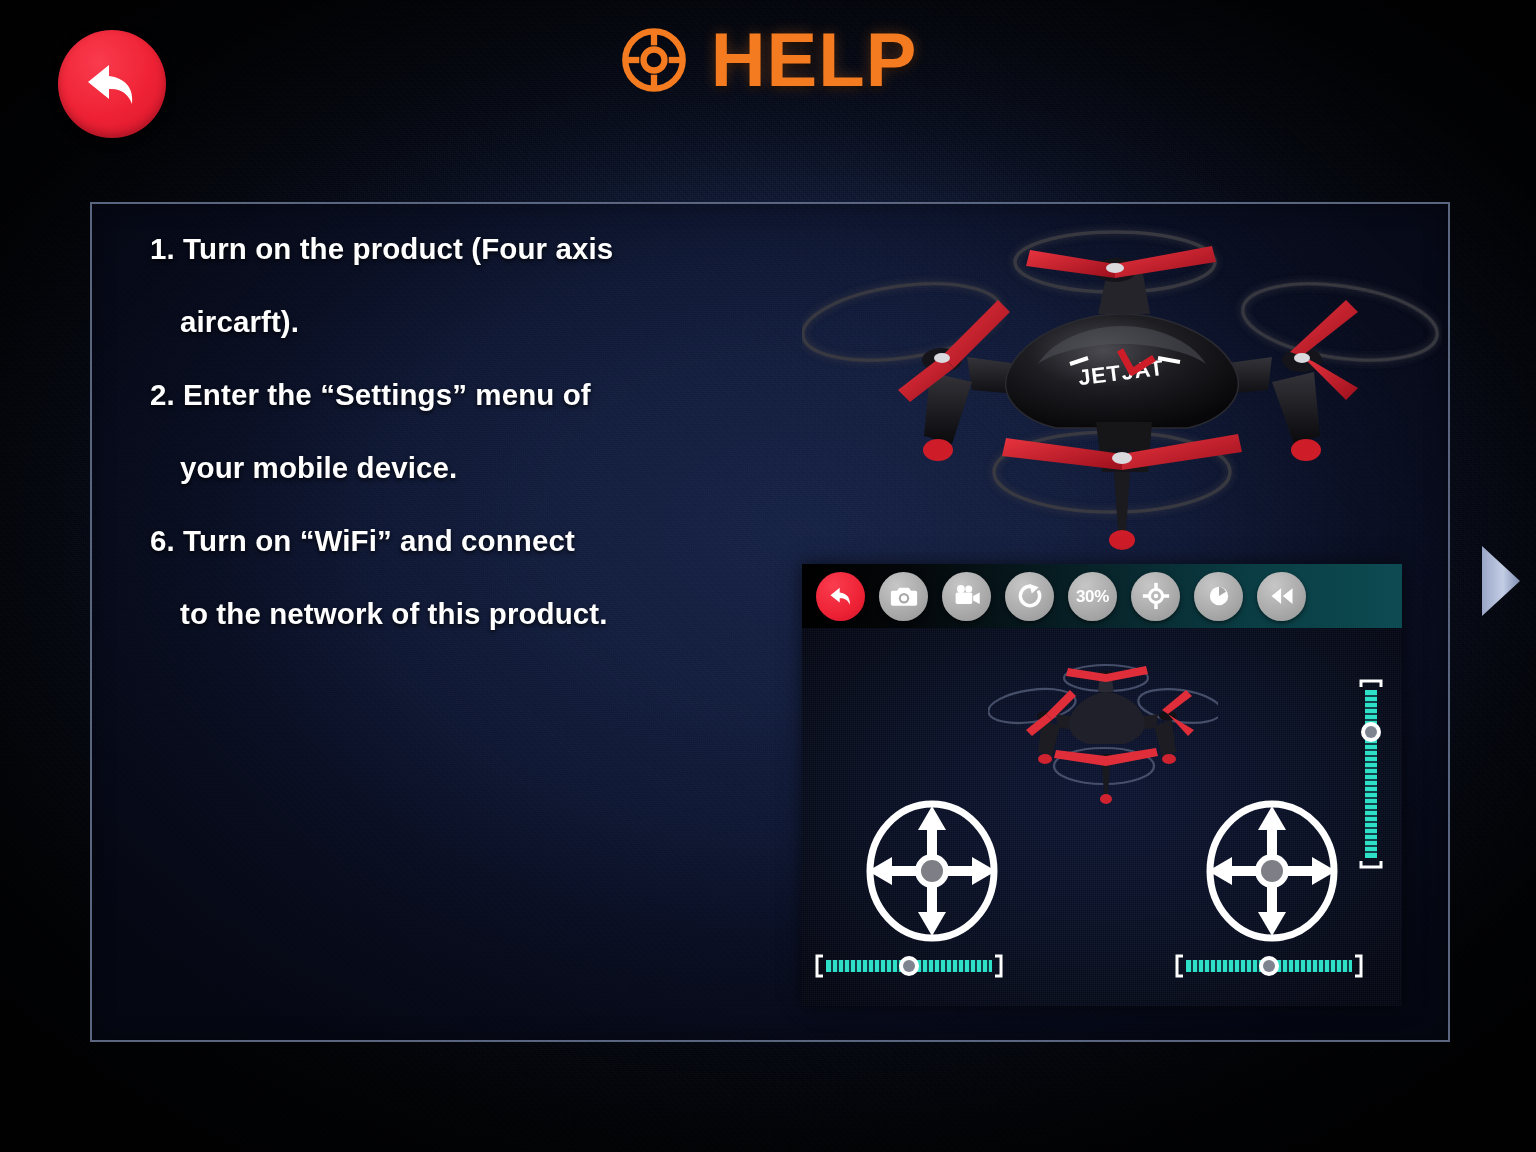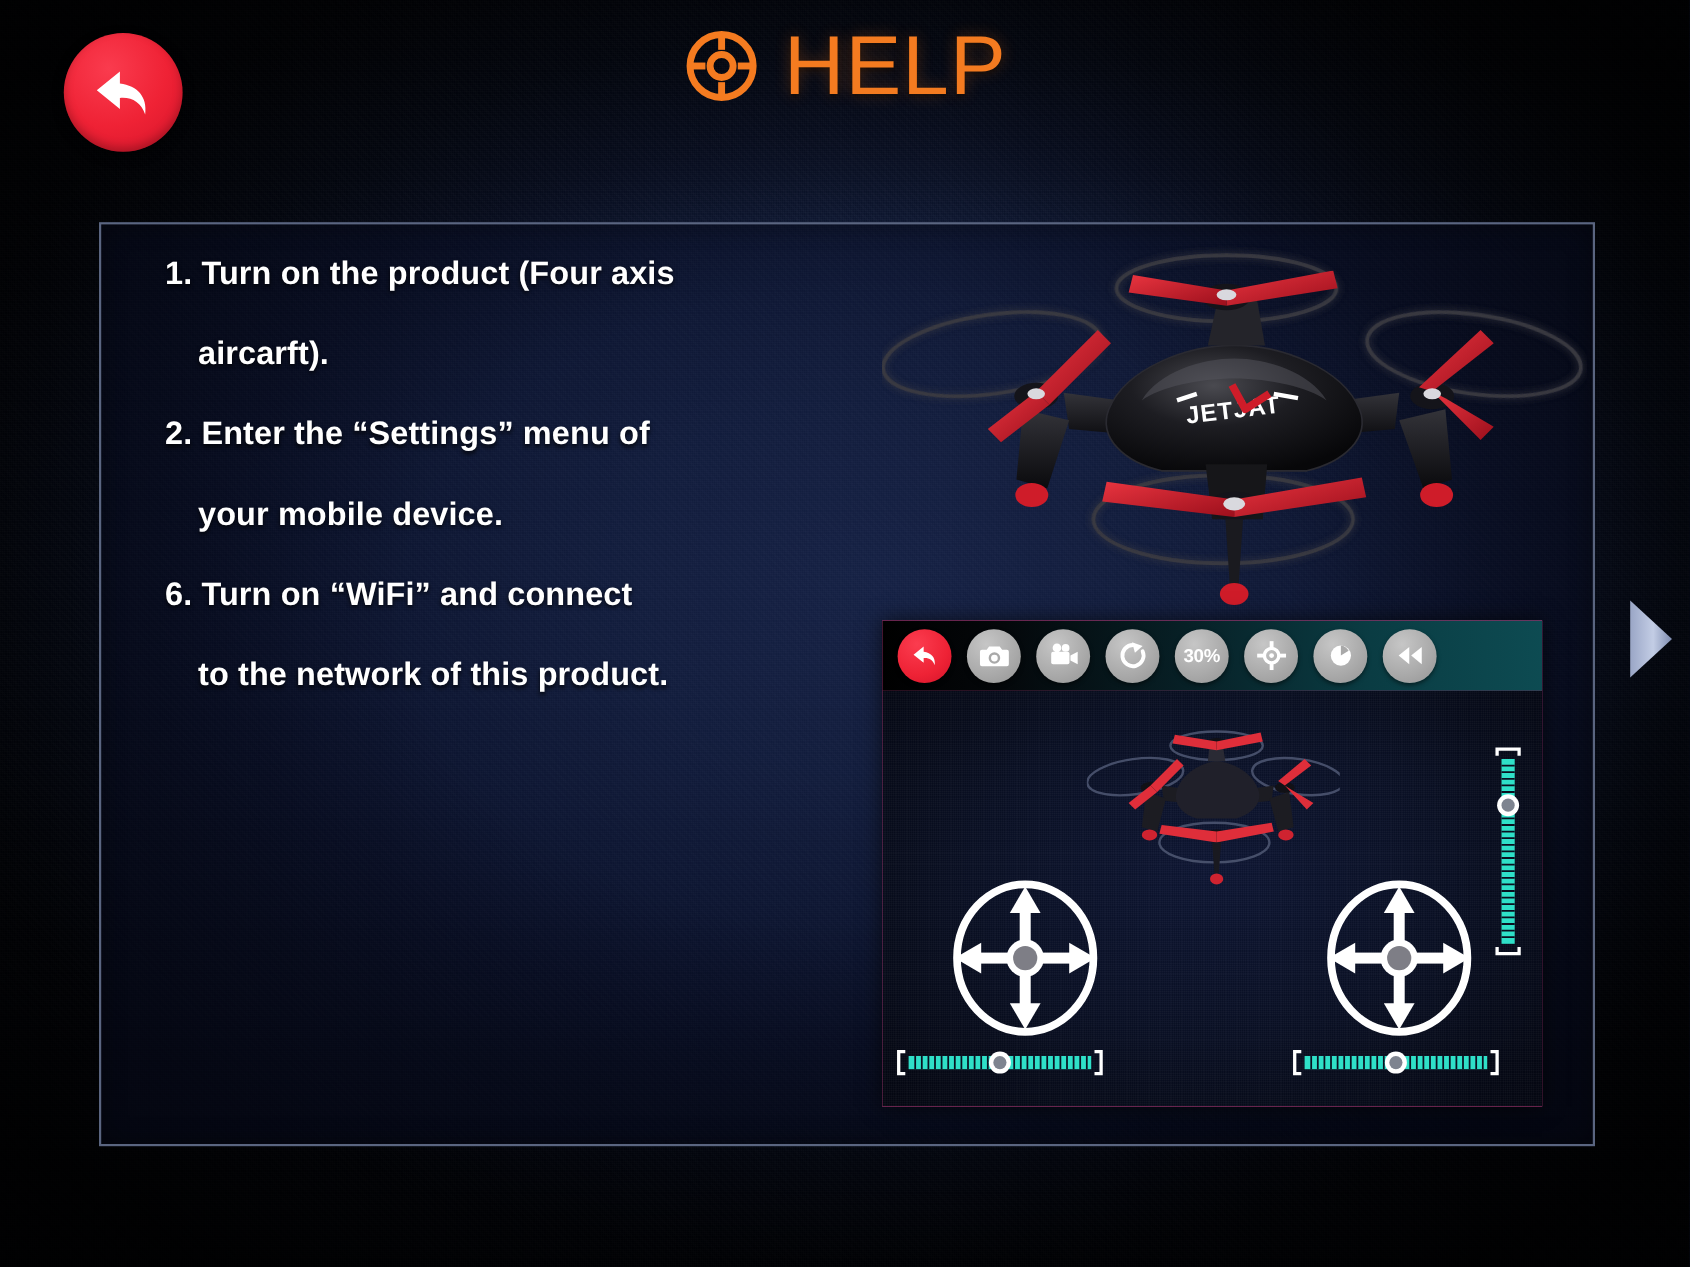--- a/index.html
+++ b/index.html
@@ -43,21 +43,21 @@
   }
   #back-button svg { width:64px; height:64px; display:block; }
 
   
   #title-block {
     position:absolute; left:0; top:22px; width:1536px;
     display:flex; align-items:center; justify-content:center; gap:6px;
   }
   #help-icon { width:70px; height:70px; flex:0 0 auto; }
   #help-title {
-    font-size:76px; font-weight:normal; letter-spacing:1px;
+    font-size:76px; font-weight:bold; letter-spacing:1px;
     color:#f47b20;
     text-shadow: 0 0 14px rgba(244,123,32,.30), 0 3px 5px rgba(0,0,0,.65);
     line-height:1;
     margin-left:16px;
   }
 
   
   #help-panel {
     position:absolute; left:90px; top:202px; width:1360px; height:840px;
     border:2px solid #5a6580;
@@ -83,21 +83,21 @@
 
   
   #drone-photo {
     position:absolute; left:710px; top:18px; width:640px; height:345px;
   }
   #drone-photo svg { width:100%; height:100%; display:block; }
 
   
   #app-screenshot {
     position:absolute; left:710px; top:360px; width:600px; height:442px;
-    background:#ec4899;
+    background:#1d4ed8;
     overflow:hidden;
     box-shadow: 0 0 18px rgba(0,0,0,.6);
   }
   
   #app-toolbar {
     position:absolute; left:0; top:0; width:600px; height:64px;
     background: linear-gradient(90deg, #000000 0%, #04070a 18%, #072026 46%, #0a3c43 74%, #0d4b52 100%);
     display:flex; align-items:center; gap:14px; padding-left:14px;
   }
   .tb-btn {

